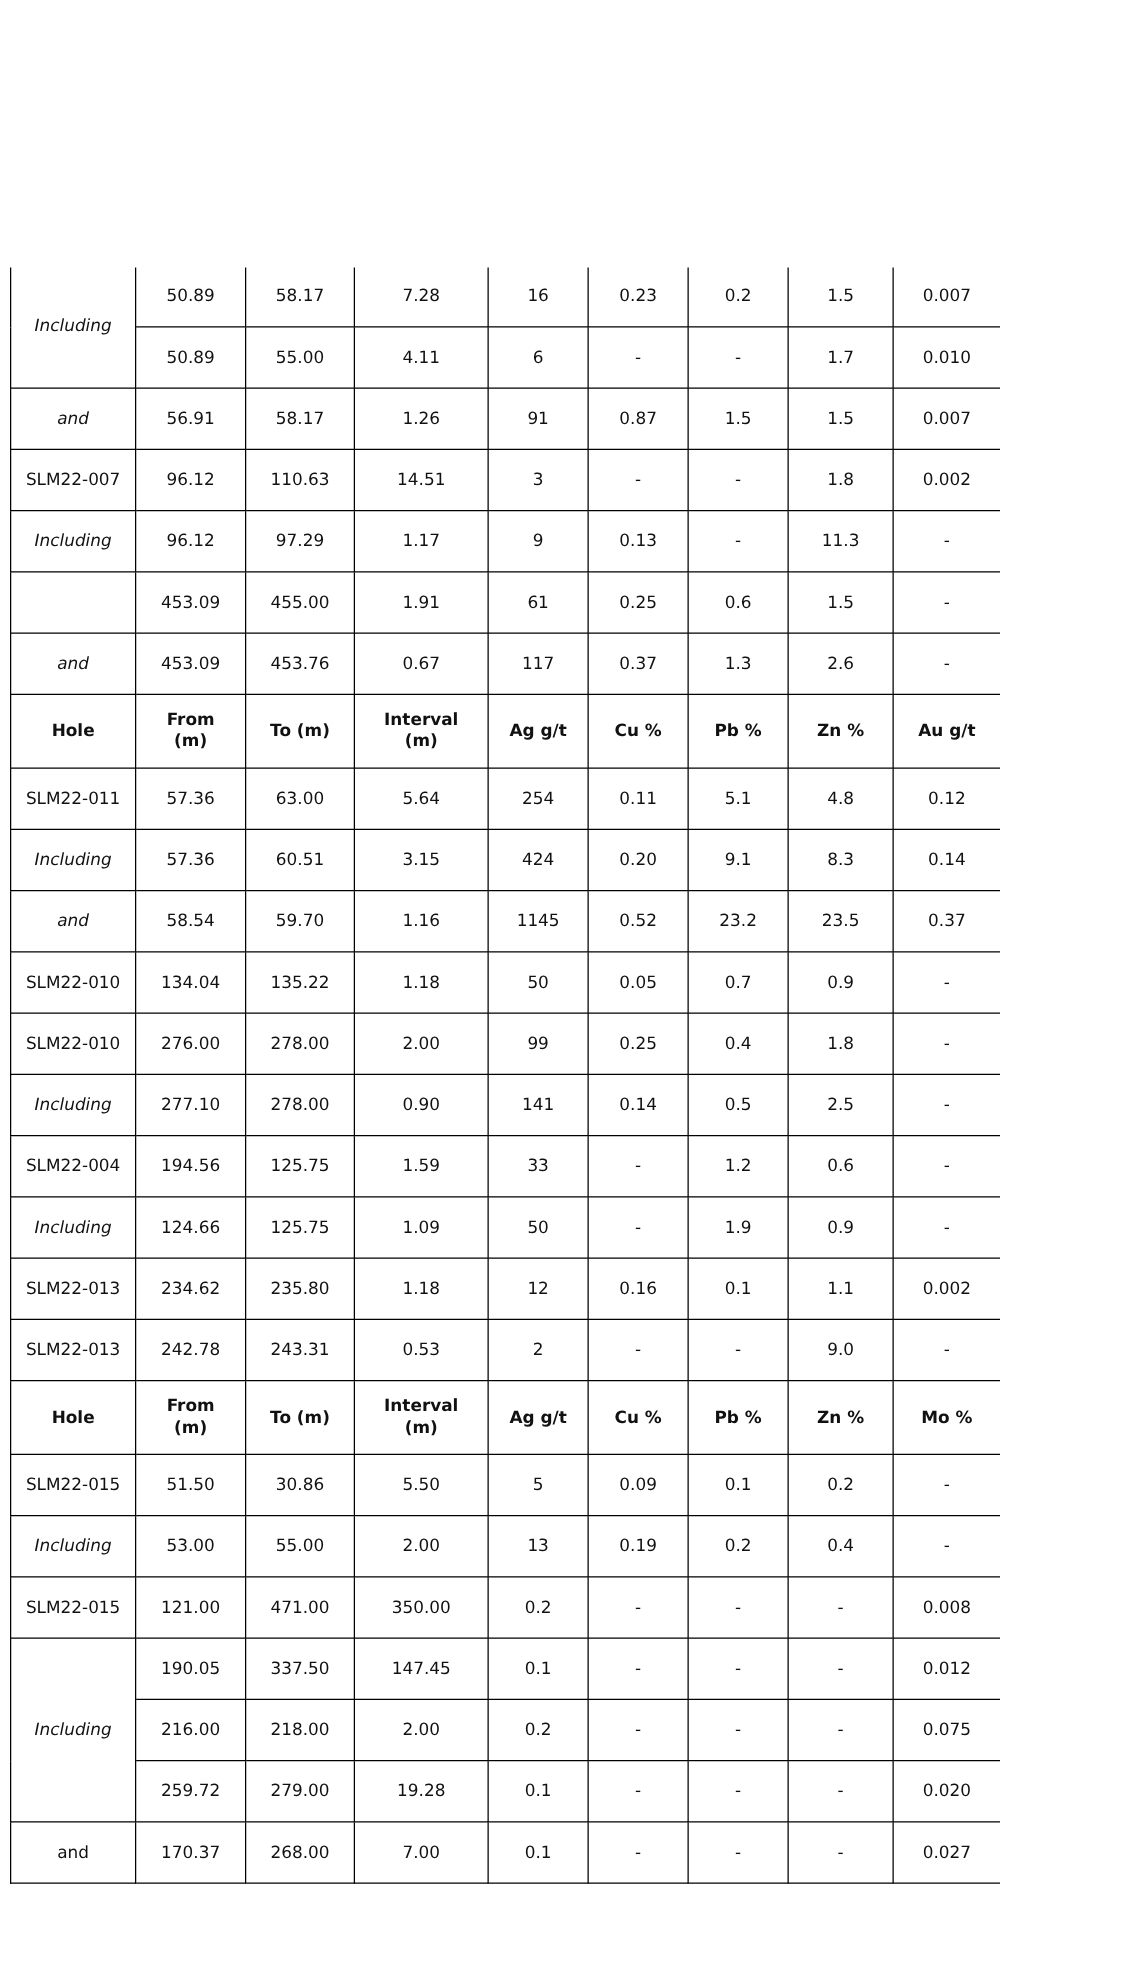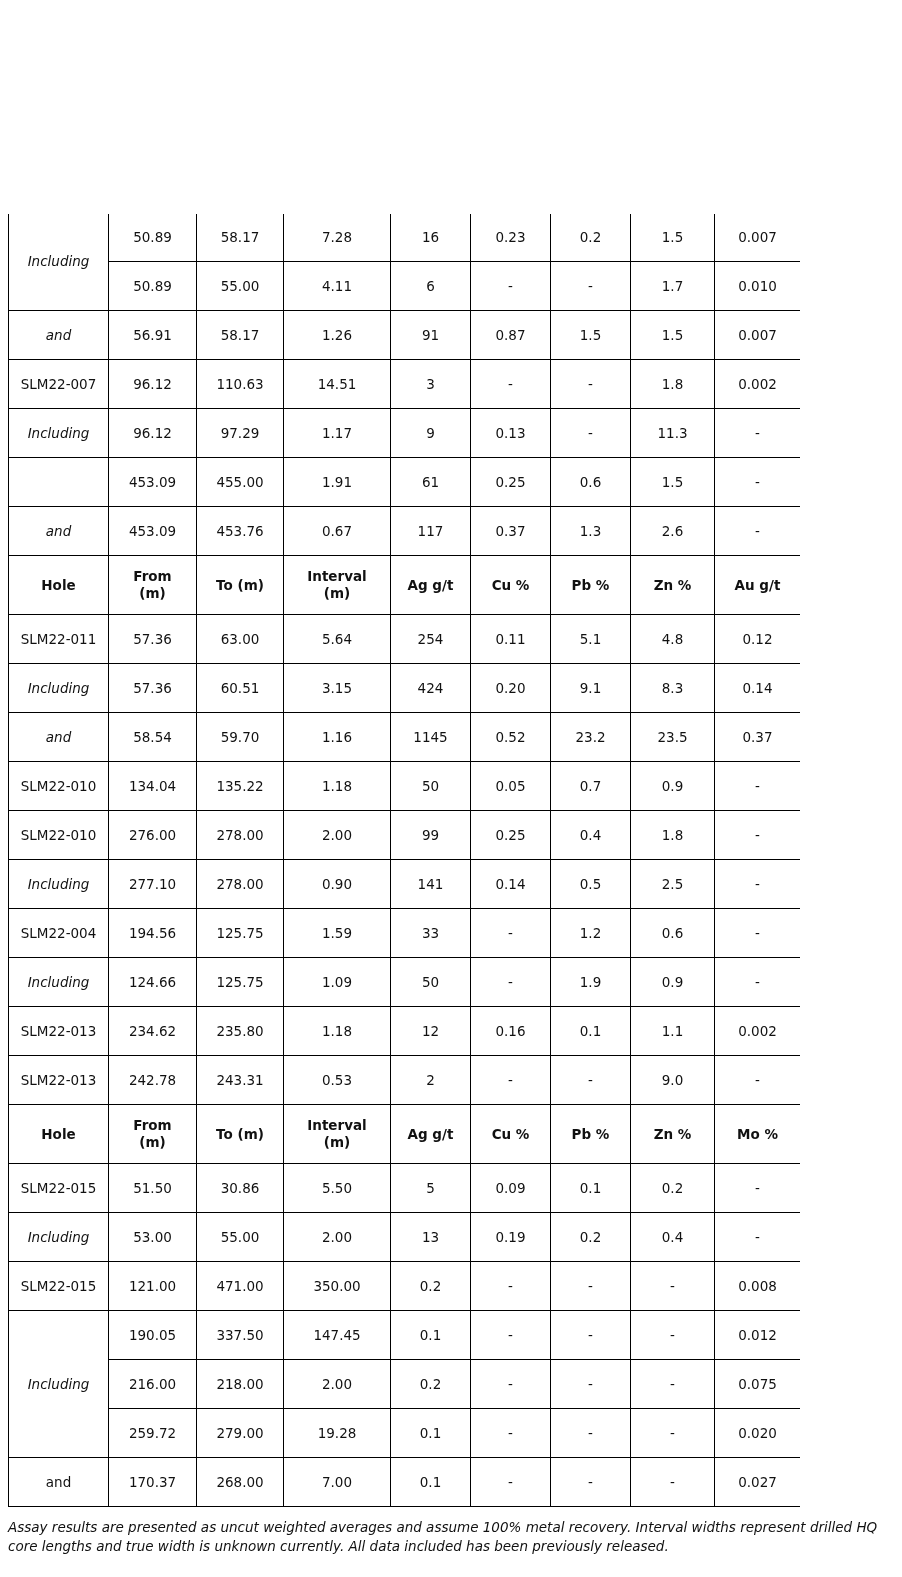--- a/index.html
+++ b/index.html
@@ -383,15 +383,14 @@
             <td>0.1</td>
             <td>-</td>
             <td>-</td>
             <td>-</td>
             <td>0.027</td>
           </tr>
         </tbody>
     </table>
   </div>
 
-  <div class="note">Assay results are presented as uncut weighted averages and assume 100% metal recovery. Interval widths represent drilled HQ core lengths and true width is unknown currently. All data included has been previously released.</div>
 
 </div>
 
 </body></html>

